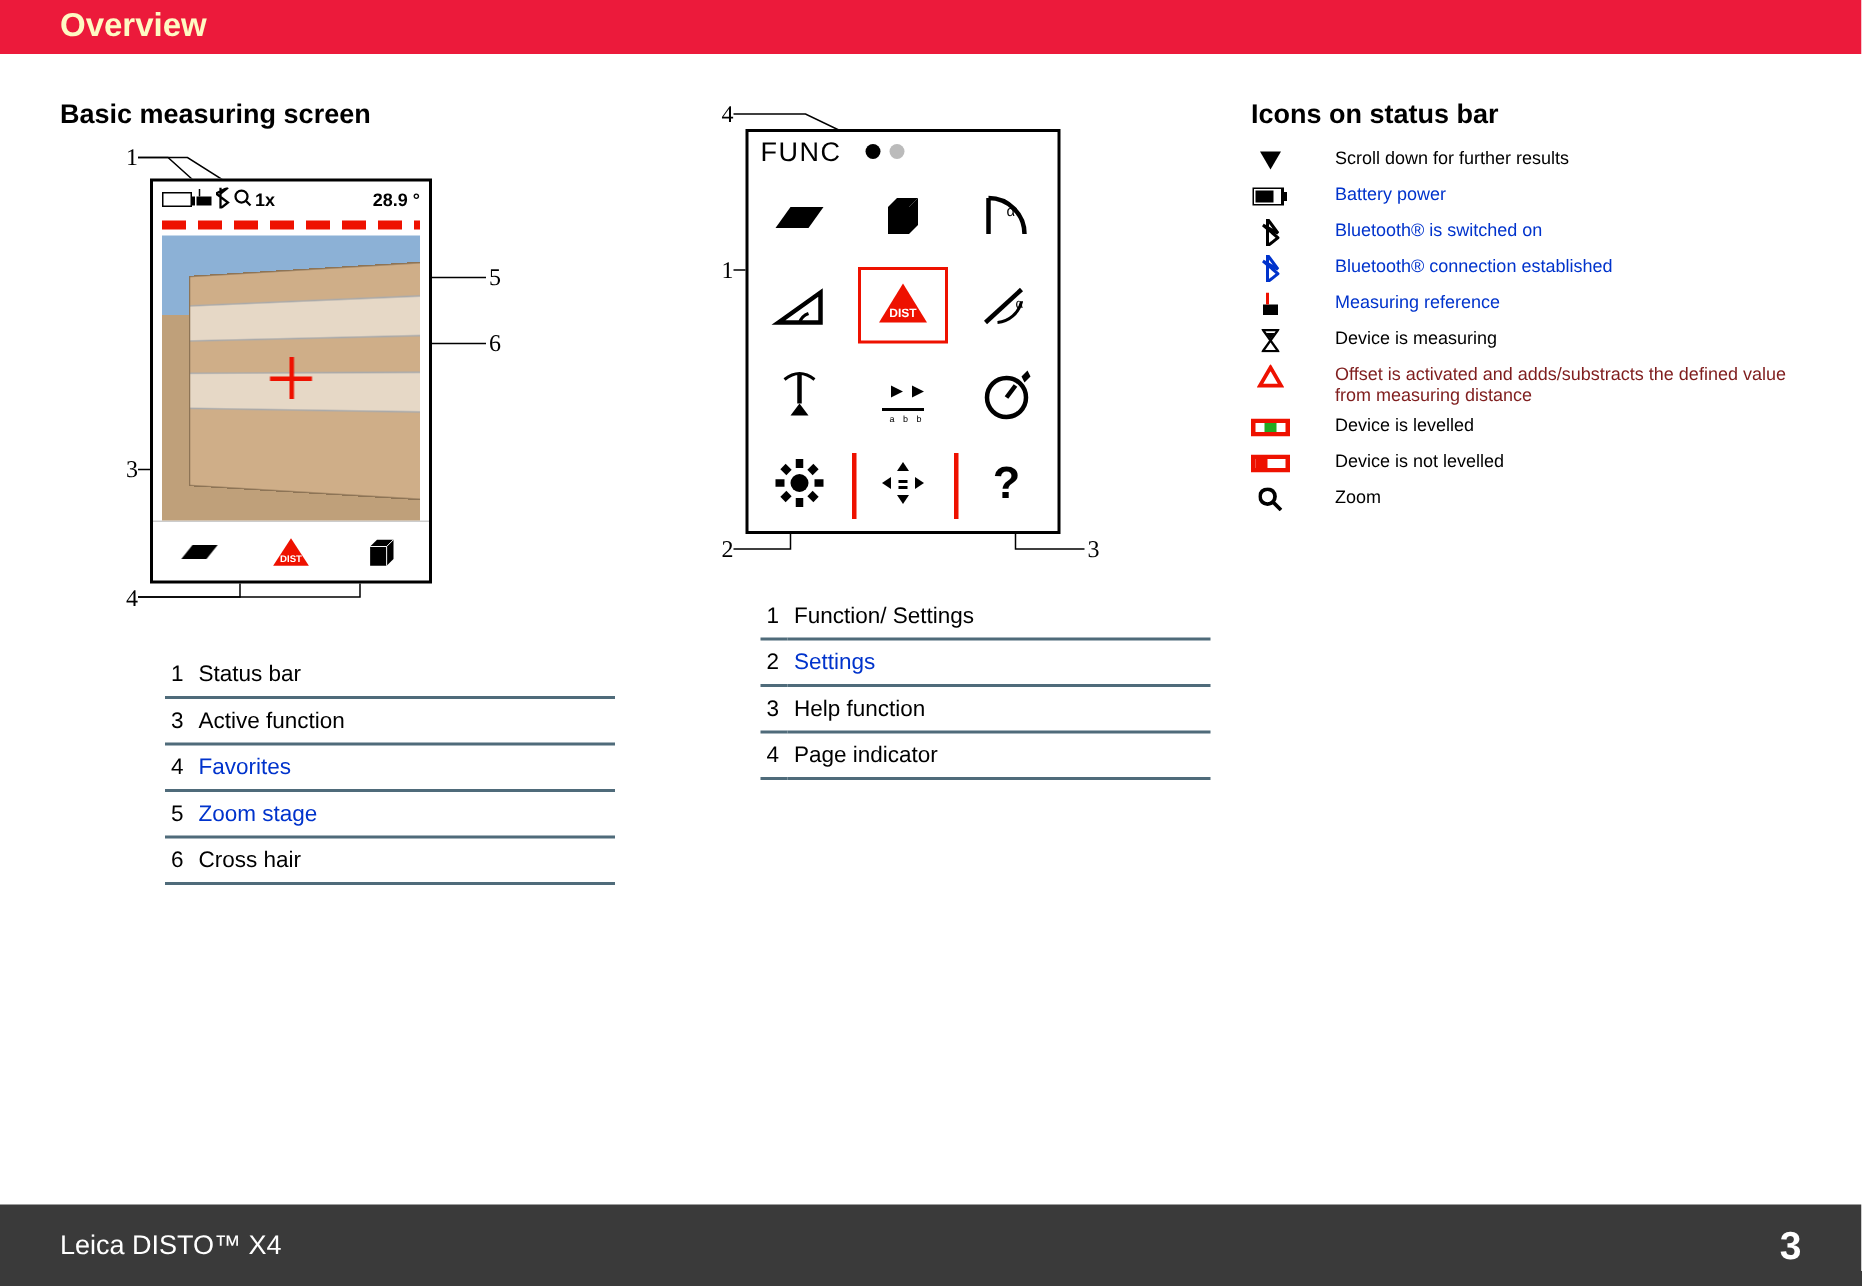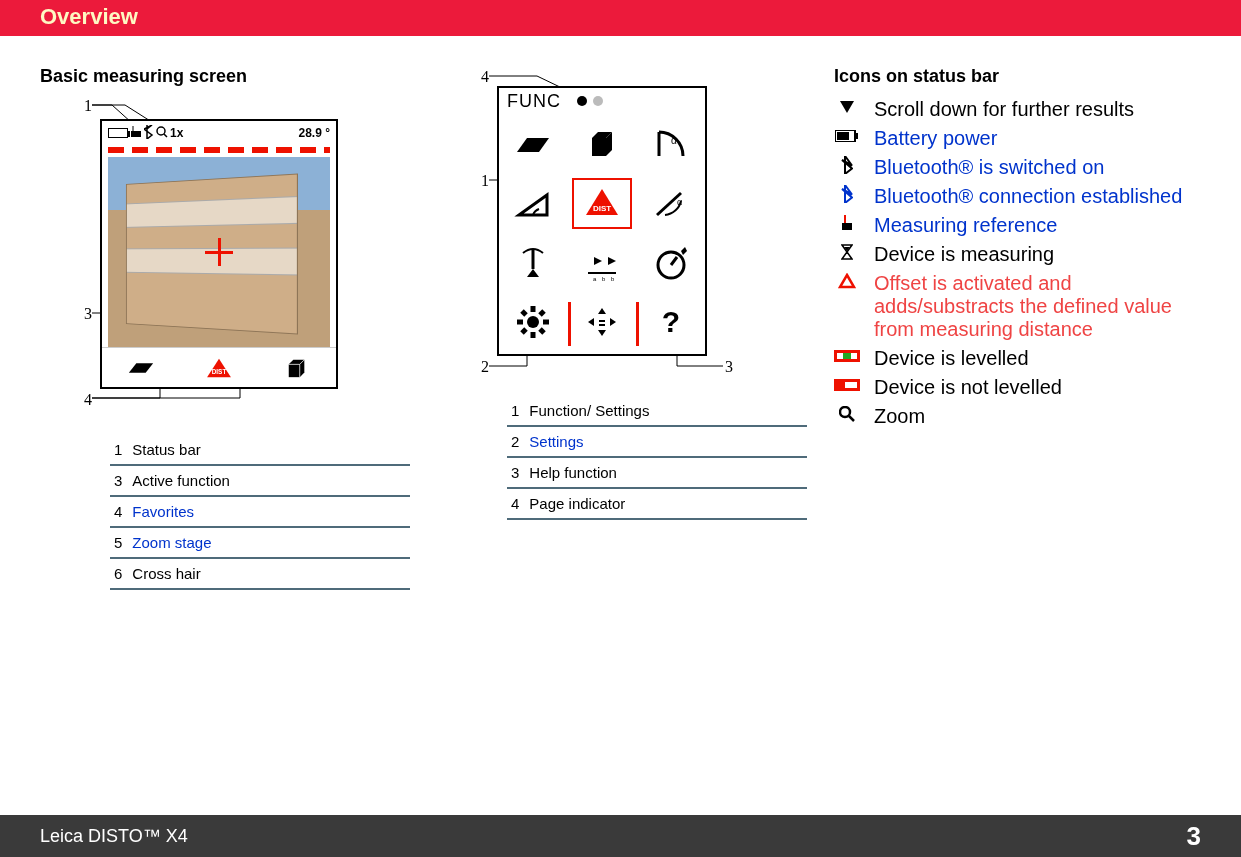--- a/index.html
+++ b/index.html
@@ -35,21 +35,21 @@
   
   .diagram-1 {
     position: relative;
     width: 360px;
     height: 320px;
   }
   .screen-1 {
     position: absolute;
     left: 60px;
     top: 24px;
-    width: 238px;
+    width: 188px;
     height: 270px;
     border: 2px solid #000;
     background: #fff;
   }
   .screen-1 .status {
     height: 24px;
     display: flex;
     align-items: center;
     justify-content: space-between;
     padding: 0 6px;
@@ -120,27 +120,27 @@
   .screen-2 .grid { display:grid; grid-template-columns:repeat(3,1fr); grid-template-rows:repeat(4,1fr); height:238px; }
   .screen-2 .grid .cell { display:flex; align-items:center; justify-content:center; }
   .screen-2 .grid .cell svg { width:40px; height:40px; }
   .screen-2 .grid .cell.sel { position:relative; }
   .screen-2 .grid .cell.sel::before { content:""; position:absolute; inset:4px; border:2px solid #e10; }
   .screen-2 .bottom-sep { position:absolute; left:33.3%; bottom:8px; width:3px; height:44px; background:#e10; }
   .screen-2 .bottom-sep2 { left:66.6%; }
 
   
   .status-legend { margin-top:6px; }
-  .status-legend .row { display:flex; align-items:flex-start; gap:14px; padding:3px 0; font-size:20px; }
+  .status-legend .row { display:flex; align-items:flex-start; gap:30px; padding:3px 0; font-size:12px; }
   .status-legend .ico { width:26px; min-width:26px; height:18px; display:flex; align-items:center; justify-content:center; }
-  .red-text { color:#ef4444; }
+  .red-text { color:#7f1d1d; }
 
   
   .footer {
-    position:absolute; left:0; right:0; bottom:0; height:42px;
+    position:absolute; left:0; right:0; bottom:0; height:54px;
     background:#3a3a3a; color:#fff; display:flex; align-items:center; justify-content:space-between;
     padding:0 40px; font-size:18px;
   }
   .footer .pnum { font-size:26px; font-weight:bold; }
 </style>
 </head>
 <body>
 
 <div class="header-bar">
   <span>Overview</span>

